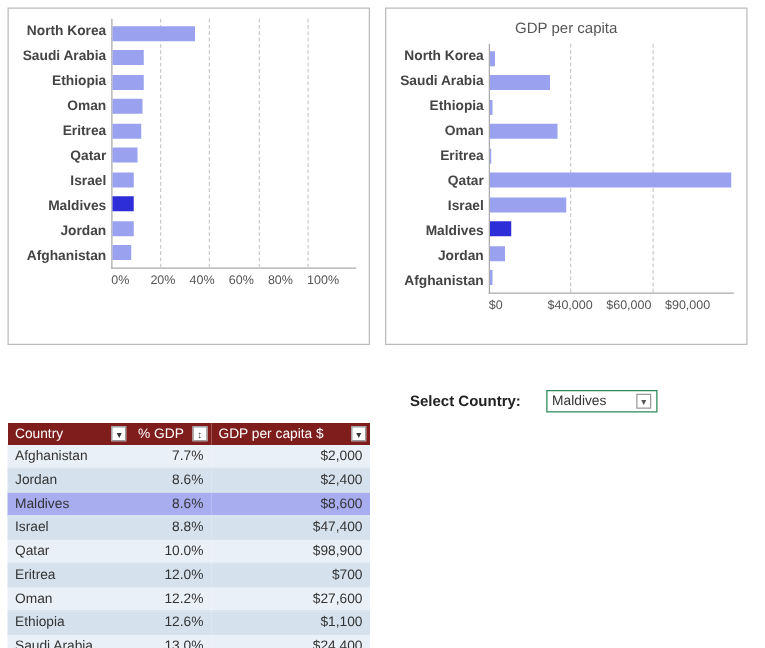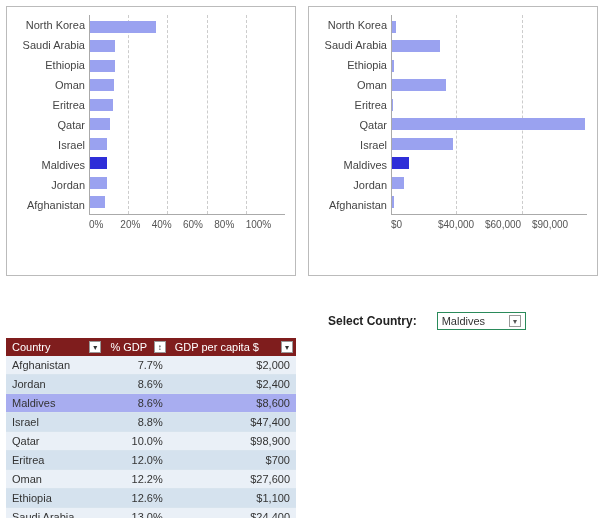--- a/index.html
+++ b/index.html
@@ -2,21 +2,21 @@
 <html><head>
 <meta charset="utf-8">
 <style>
   * { box-sizing: border-box; margin: 0; padding: 0; }
   body { font-family: Arial, sans-serif; font-size: 11px; color: #333; background: #fff; padding: 6px; width: 612px; }
   .row { display: flex; gap: 12px; }
   .chart-box { border: 1px solid #bbb; padding: 8px 10px 10px 10px; background: #fff; width: 290px; height: 270px; }
   .chart-title { text-align: center; font-size: 12px; color: #555; margin-bottom: 6px; }
   .chart-area { display: flex; height: 200px; }
   .cat-labels { display: flex; flex-direction: column; justify-content: space-around; text-align: right; width: 72px; padding-right: 4px; font-size: 11px; color: #444; }
-  .cat-labels div { height: 18px; line-height: 18px; white-space: nowrap; }
+  .cat-labels div { height: 18px; line-height: 18px; white-space: nowrap; font-weight: bold; }
   .plot { position: relative; flex: 1; border-left: 1px solid #aaa; border-bottom: 1px solid #aaa; }
   .grid { position: absolute; inset: 0; display: flex; }
   .grid .gl { flex: 1; border-right: 1px dashed #ccc; }
   .grid .gl:last-child { border-right: none; }
   .bars { position: absolute; inset: 0; display: flex; flex-direction: column; justify-content: space-around; padding: 2px 0; }
   .bar { height: 12px; background: #9aa2f0; }
   .bar.hl { background: #2e2ed8; }
   .x-axis { display: flex; margin-left: 76px; margin-top: 4px; font-size: 10px; color: #555; }
   .x-axis .tick { flex: 1; text-align: left; white-space: nowrap; margin-left: -8px; }
   .x-axis .tick:first-child { margin-left: -4px; }
@@ -81,20 +81,21 @@
         <div class="tick">20%</div>
         <div class="tick">40%</div>
         <div class="tick">60%</div>
         <div class="tick">80%</div>
         <div class="tick">100%</div>
       </div>
   </div>
 
   <div class="right-col">
     <div class="chart-box">
+      <div class="chart-title">GDP per capita</div>
       <div class="chart-area">
         <div class="cat-labels" id="cats-1">
             <div>North Korea</div>
             <div>Saudi Arabia</div>
             <div>Ethiopia</div>
             <div>Oman</div>
             <div>Eritrea</div>
             <div>Qatar</div>
             <div>Israel</div>
             <div>Maldives</div>

